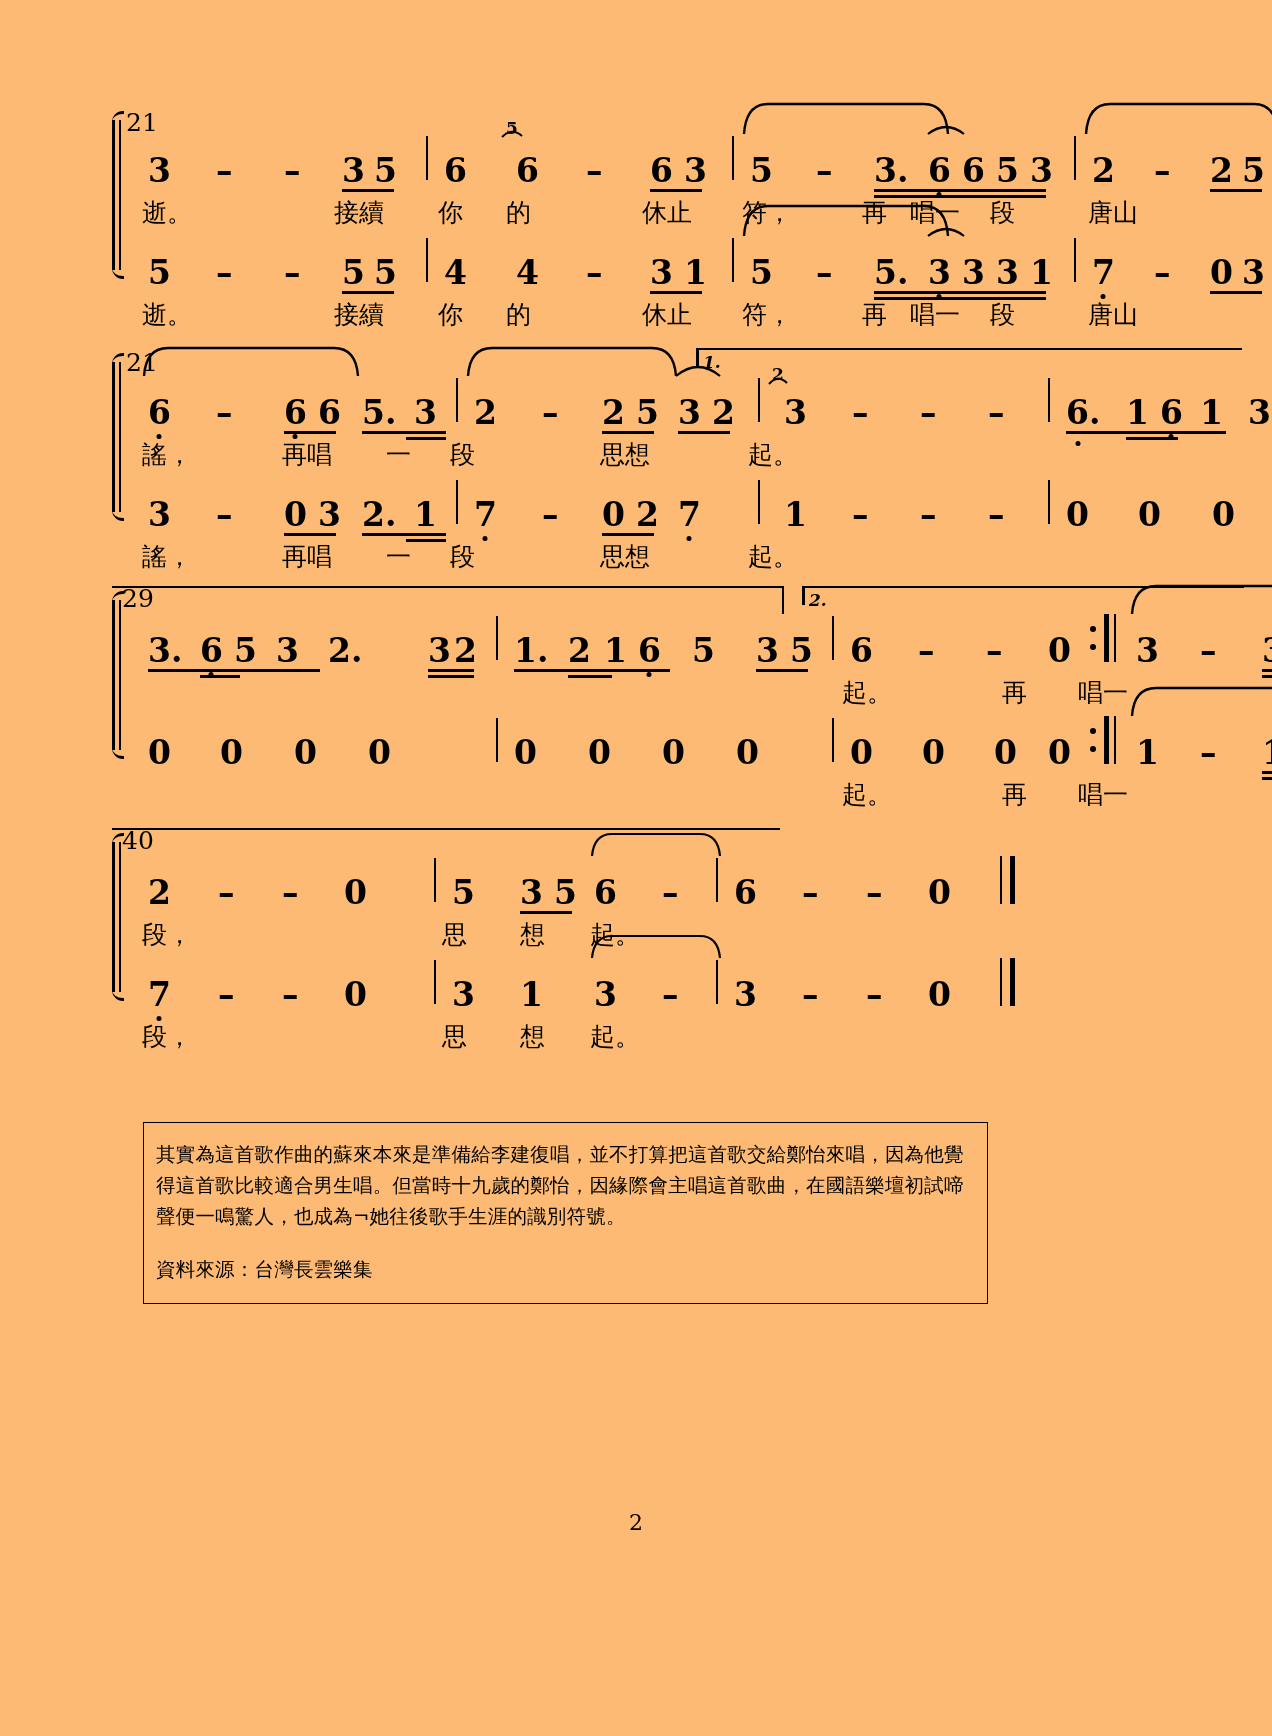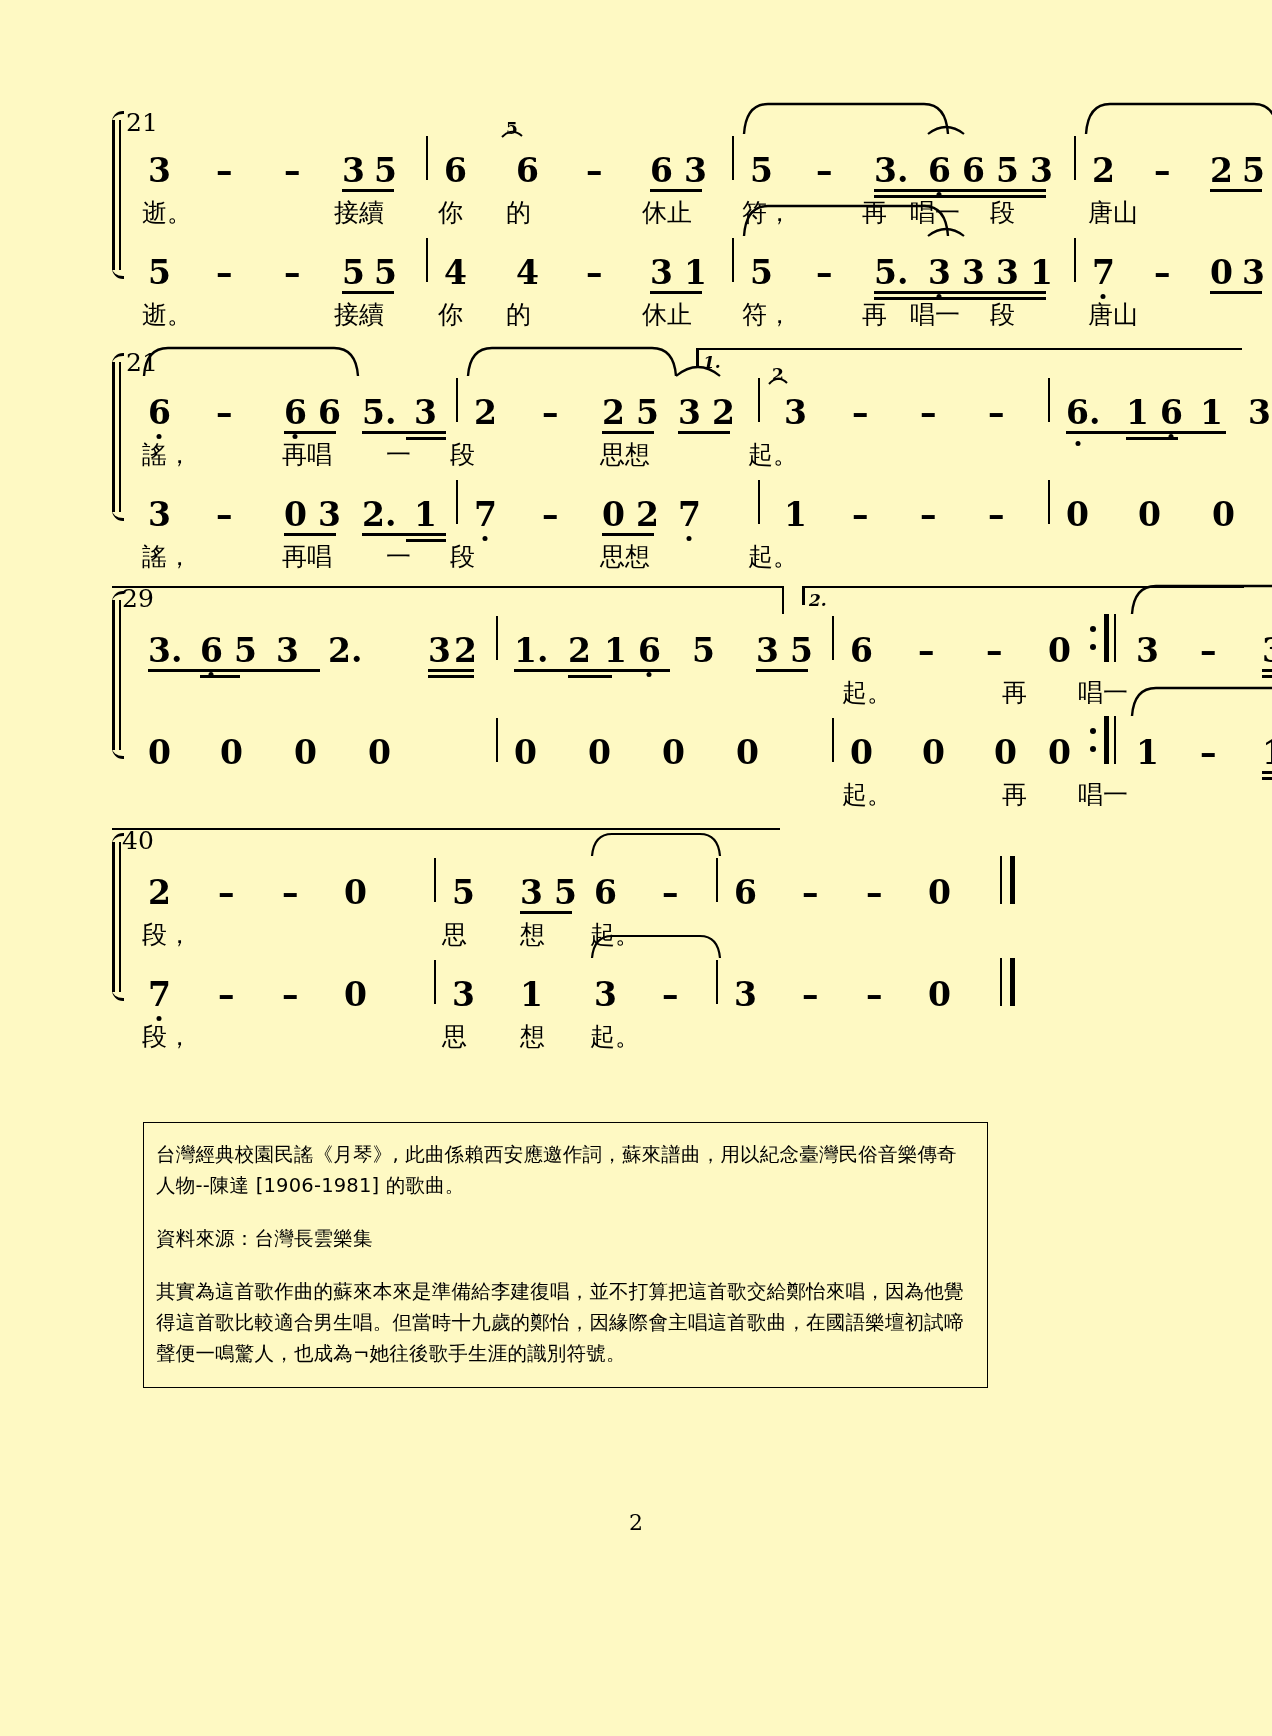--- a/index.html
+++ b/index.html
@@ -2,21 +2,21 @@
 <html><head>
 <meta charset="utf-8">
 <style>
   html,body{margin:0;padding:0;background:#fff;}
   body{
     width:1272px;height:1736px;position:relative;
     font-family:"DejaVu Serif","Liberation Serif",serif;
     color:#000;
     -webkit-font-smoothing:antialiased;
   }
-  .page{position:absolute;inset:0;background:#fef9c3;}
+  .page{position:absolute;inset:0;background:#fdba74;}
 
   
   .system{position:absolute;left:112px;}
   
   .brace{position:absolute;left:0;top:0;width:14px;}
   .brace i{position:absolute;left:0;top:0;width:3px;background:#000;}
   .brace i.b2{left:7px;width:2px;}
   .brace .tipT,.brace .tipB{position:absolute;left:0;width:14px;height:14px;border-left:3px solid #000;}
   .brace .tipT{top:-9px;border-top:3px solid #000;border-top-left-radius:11px;border-left:0;
                width:12px;height:11px;box-sizing:border-box;}
@@ -459,20 +459,19 @@
 
     <div class="lyr" style="top:174px;width:950px;">
       <span style="left:4px;">段，</span>
       <span style="left:304px;">思</span>
       <span style="left:382px;">想</span>
       <span style="left:452px;">起。</span>
     </div>
   </div>
 
   <div class="notesbox">
-    <p>台灣經典校園民謠《月琴》, 此曲係賴西安應邀作詞，蘇來譜曲，用以紀念臺灣民俗音樂傳奇人物--陳達 [1906-1981] 的歌曲。</p>
+    <p>其實為這首歌作曲的蘇來本來是準備給李建復唱，並不打算把這首歌交給鄭怡來唱，因為他覺得這首歌比較適合男生唱。但當時十九歲的鄭怡，因緣際會主唱這首歌曲，在國語樂壇初試啼聲便一鳴驚人，也成為¬她往後歌手生涯的識別符號。</p>
     <p>資料來源：台灣長雲樂集</p>
-    <p>其實為這首歌作曲的蘇來本來是準備給李建復唱，並不打算把這首歌交給鄭怡來唱，因為他覺得這首歌比較適合男生唱。但當時十九歲的鄭怡，因緣際會主唱這首歌曲，在國語樂壇初試啼聲便一鳴驚人，也成為¬她往後歌手生涯的識別符號。</p>
   </div>
 
   <div class="pagenum">2</div>
 
 </div>
 
 </body></html>

